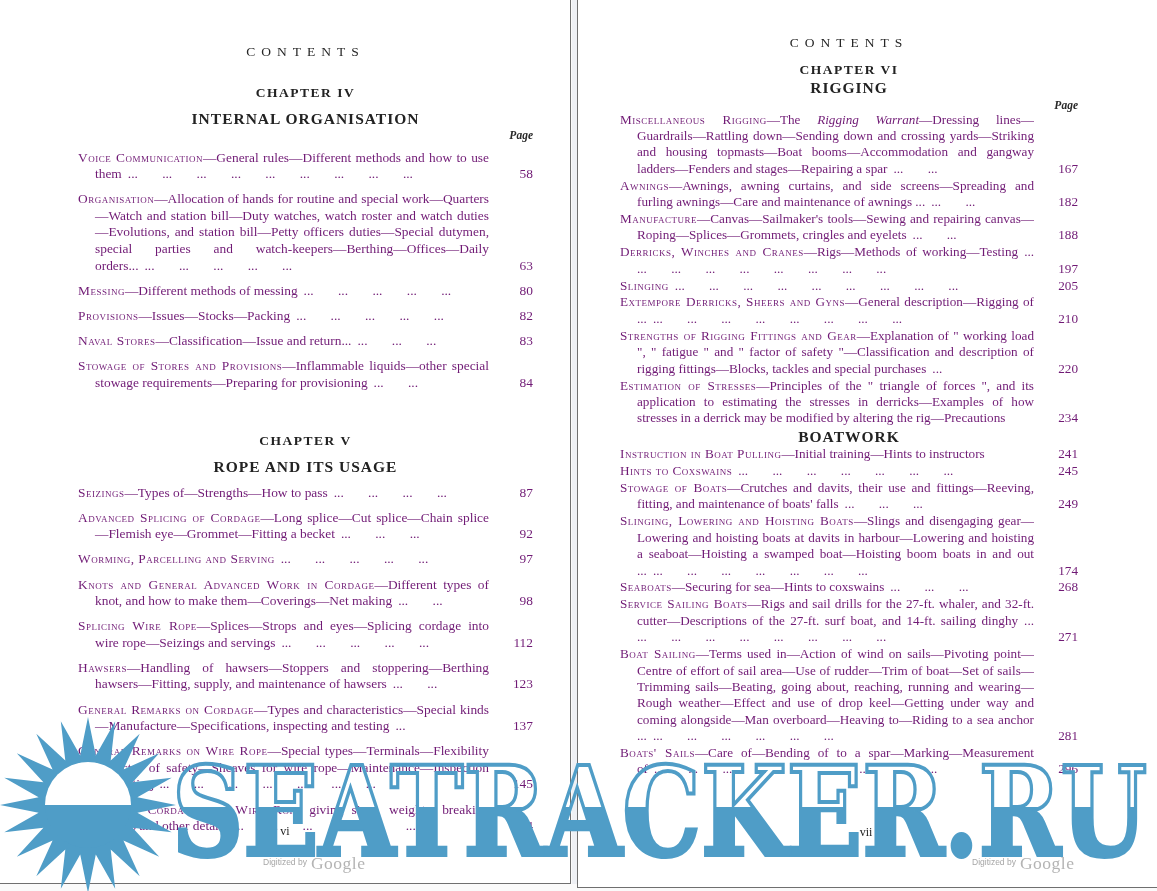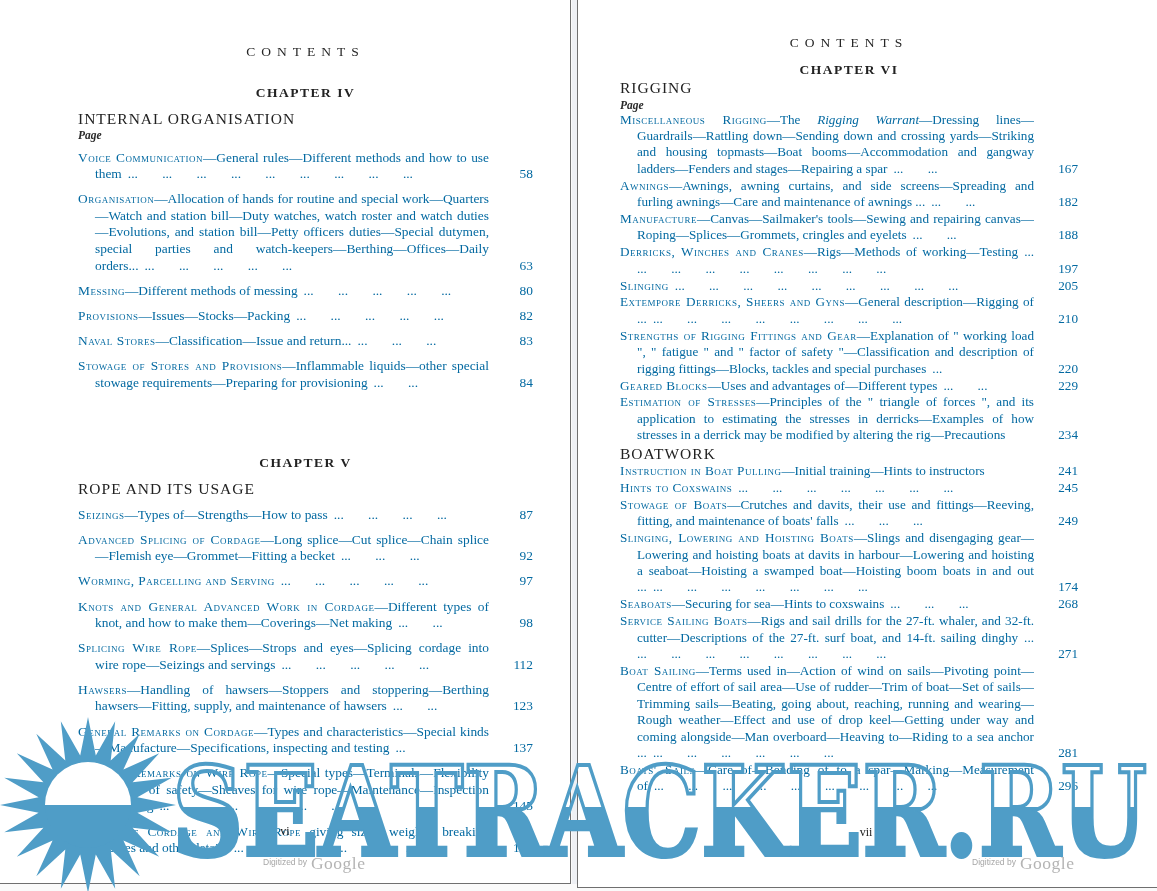--- a/index.html
+++ b/index.html
@@ -13,39 +13,39 @@
   .sheet-right{left:577px;top:-7px;width:592px;height:895px;}
   .page-gap{position:absolute;left:572px;top:0;width:5px;height:884px;background:#eef0f4;}
 
   
   .col{position:absolute;z-index:2;}
   .col-left{left:78px;top:44px;width:455px;}
   .col-right{left:620px;top:35px;width:458px;}
 
   .contents-head{text-align:center;font-size:13.5px;letter-spacing:6px;color:#262626;}
   .chapter{text-align:center;font-weight:bold;font-size:13.5px;letter-spacing:1.5px;color:#222;}
-  .section-title{font-weight:normal;font-size:15.5px;letter-spacing:1px;color:#222;}
-  .page-label{text-align:left;font-style:italic;font-weight:bold;font-size:11.5px;color:#2a2a2a;}
+  .section-title{text-align:center;font-weight:bold;font-size:15.5px;letter-spacing:1px;color:#222;}
+  .page-label{text-align:right;font-style:italic;font-weight:bold;font-size:11.5px;color:#2a2a2a;}
 
   .col-left .chapter{margin-top:25px;}
   .col-left .section-title{margin-top:9px;}
   .col-left .page-label{margin-top:1px;}
-  .col-left .chapter.later{margin-top:64px;}
+  .col-left .chapter.later{margin-top:42px;}
   .col-left .entry{margin-top:8.5px;font-size:13.4px;line-height:16.6px;}
   .col-left .entries{margin-top:1px;}
 
   .col-right .chapter{margin-top:11px;}
   .col-right .section-title{margin-top:1px;}
   .col-right .page-label{margin-top:2px;}
   .col-right .chapter.later{margin-top:9px;}
   .col-right .entry{margin-top:0.5px;font-size:13.2px;line-height:16.4px;}
   .col-right .entries{margin-top:0px;}
 
   .entry{position:relative;text-align:justify;padding-left:17px;padding-right:44px;
-         text-indent:-17px;color:#0369a1;}
+         text-indent:-17px;color:#701a75;}
   .entry .lead{font-variant:small-caps;letter-spacing:0.5px;}
   .entry .dots{word-spacing:21px;padding-left:6px;white-space:normal;}
   .entry .pagenum{position:absolute;right:0;bottom:0;text-indent:0;}
 
   .folio{position:absolute;z-index:2;font-size:12px;font-weight:normal;color:#222;}
   .folio-left{left:255px;top:824px;width:60px;text-align:center;}
   .folio-right{left:836px;top:825px;width:60px;text-align:center;}
 
   .credit{position:absolute;z-index:2;color:#9c9c9c;white-space:nowrap;}
   .credit-left{left:263px;top:853px;}
@@ -103,21 +103,20 @@
         <div class="section-title">RIGGING</div>
         <div class="page-label">Page</div>
         <div class="entries">
           <div class="entry"><span class="lead">Miscellaneous Rigging</span><span class="body">—The <i>Rigging Warrant</i>—Dressing lines—Guardrails—Rattling down—Sending down and crossing yards—Striking and housing topmasts—Boat booms—Accommodation and gangway ladders—Fenders and stages—Repairing a spar</span><span class="dots">... ...</span><span class="pagenum">167</span></div>
           <div class="entry"><span class="lead">Awnings</span><span class="body">—Awnings, awning curtains, and side screens—Spreading and furling awnings—Care and maintenance of awnings ...</span><span class="dots">... ...</span><span class="pagenum">182</span></div>
           <div class="entry"><span class="lead">Manufacture</span><span class="body">—Canvas—Sailmaker's tools—Sewing and repairing canvas—Roping—Splices—Grommets, cringles and eyelets</span><span class="dots">... ...</span><span class="pagenum">188</span></div>
           <div class="entry"><span class="lead">Derricks, Winches and Cranes</span><span class="body">—Rigs—Methods of working—Testing</span><span class="dots">... ... ... ... ... ... ... ... ...</span><span class="pagenum">197</span></div>
           <div class="entry"><span class="lead">Slinging</span><span class="body"></span><span class="dots">... ... ... ... ... ... ... ... ...</span><span class="pagenum">205</span></div>
           <div class="entry"><span class="lead">Extempore Derricks, Sheers and Gyns</span><span class="body">—General description—Rigging of ...</span><span class="dots">... ... ... ... ... ... ... ...</span><span class="pagenum">210</span></div>
           <div class="entry"><span class="lead">Strengths of Rigging Fittings and Gear</span><span class="body">—Explanation of " working load ", " fatigue " and " factor of safety "—Classification and description of rigging fittings—Blocks, tackles and special purchases</span><span class="dots">...</span><span class="pagenum">220</span></div>
-          <div class="entry"><span class="lead">Geared Blocks</span><span class="body">—Uses and advantages of—Different types</span><span class="dots">... ...</span><span class="pagenum">229</span></div>
           <div class="entry"><span class="lead">Estimation of Stresses</span><span class="body">—Principles of the " triangle of forces ", and its application to estimating the stresses in derricks—Examples of how stresses in a derrick may be modified by altering the rig—Precautions</span><span class="pagenum">234</span></div>
         </div>
         <div class="section-title">BOATWORK</div>
         <div class="entries">
           <div class="entry"><span class="lead">Instruction in Boat Pulling</span><span class="body">—Initial training—Hints to instructors</span><span class="pagenum">241</span></div>
           <div class="entry"><span class="lead">Hints to Coxswains</span><span class="body"></span><span class="dots">... ... ... ... ... ... ...</span><span class="pagenum">245</span></div>
           <div class="entry"><span class="lead">Stowage of Boats</span><span class="body">—Crutches and davits, their use and fittings—Reeving, fitting, and maintenance of boats' falls</span><span class="dots">... ... ...</span><span class="pagenum">249</span></div>
           <div class="entry"><span class="lead">Slinging, Lowering and Hoisting Boats</span><span class="body">—Slings and disengaging gear—Lowering and hoisting boats at davits in harbour—Lowering and hoisting a seaboat—Hoisting a swamped boat—Hoisting boom boats in and out ...</span><span class="dots">... ... ... ... ... ... ...</span><span class="pagenum">174</span></div>
           <div class="entry"><span class="lead">Seaboats</span><span class="body">—Securing for sea—Hints to coxswains</span><span class="dots">... ... ...</span><span class="pagenum">268</span></div>
           <div class="entry"><span class="lead">Service Sailing Boats</span><span class="body">—Rigs and sail drills for the 27-ft. whaler, and 32-ft. cutter—Descriptions of the 27-ft. surf boat, and 14-ft. sailing dinghy</span><span class="dots">... ... ... ... ... ... ... ... ...</span><span class="pagenum">271</span></div>

